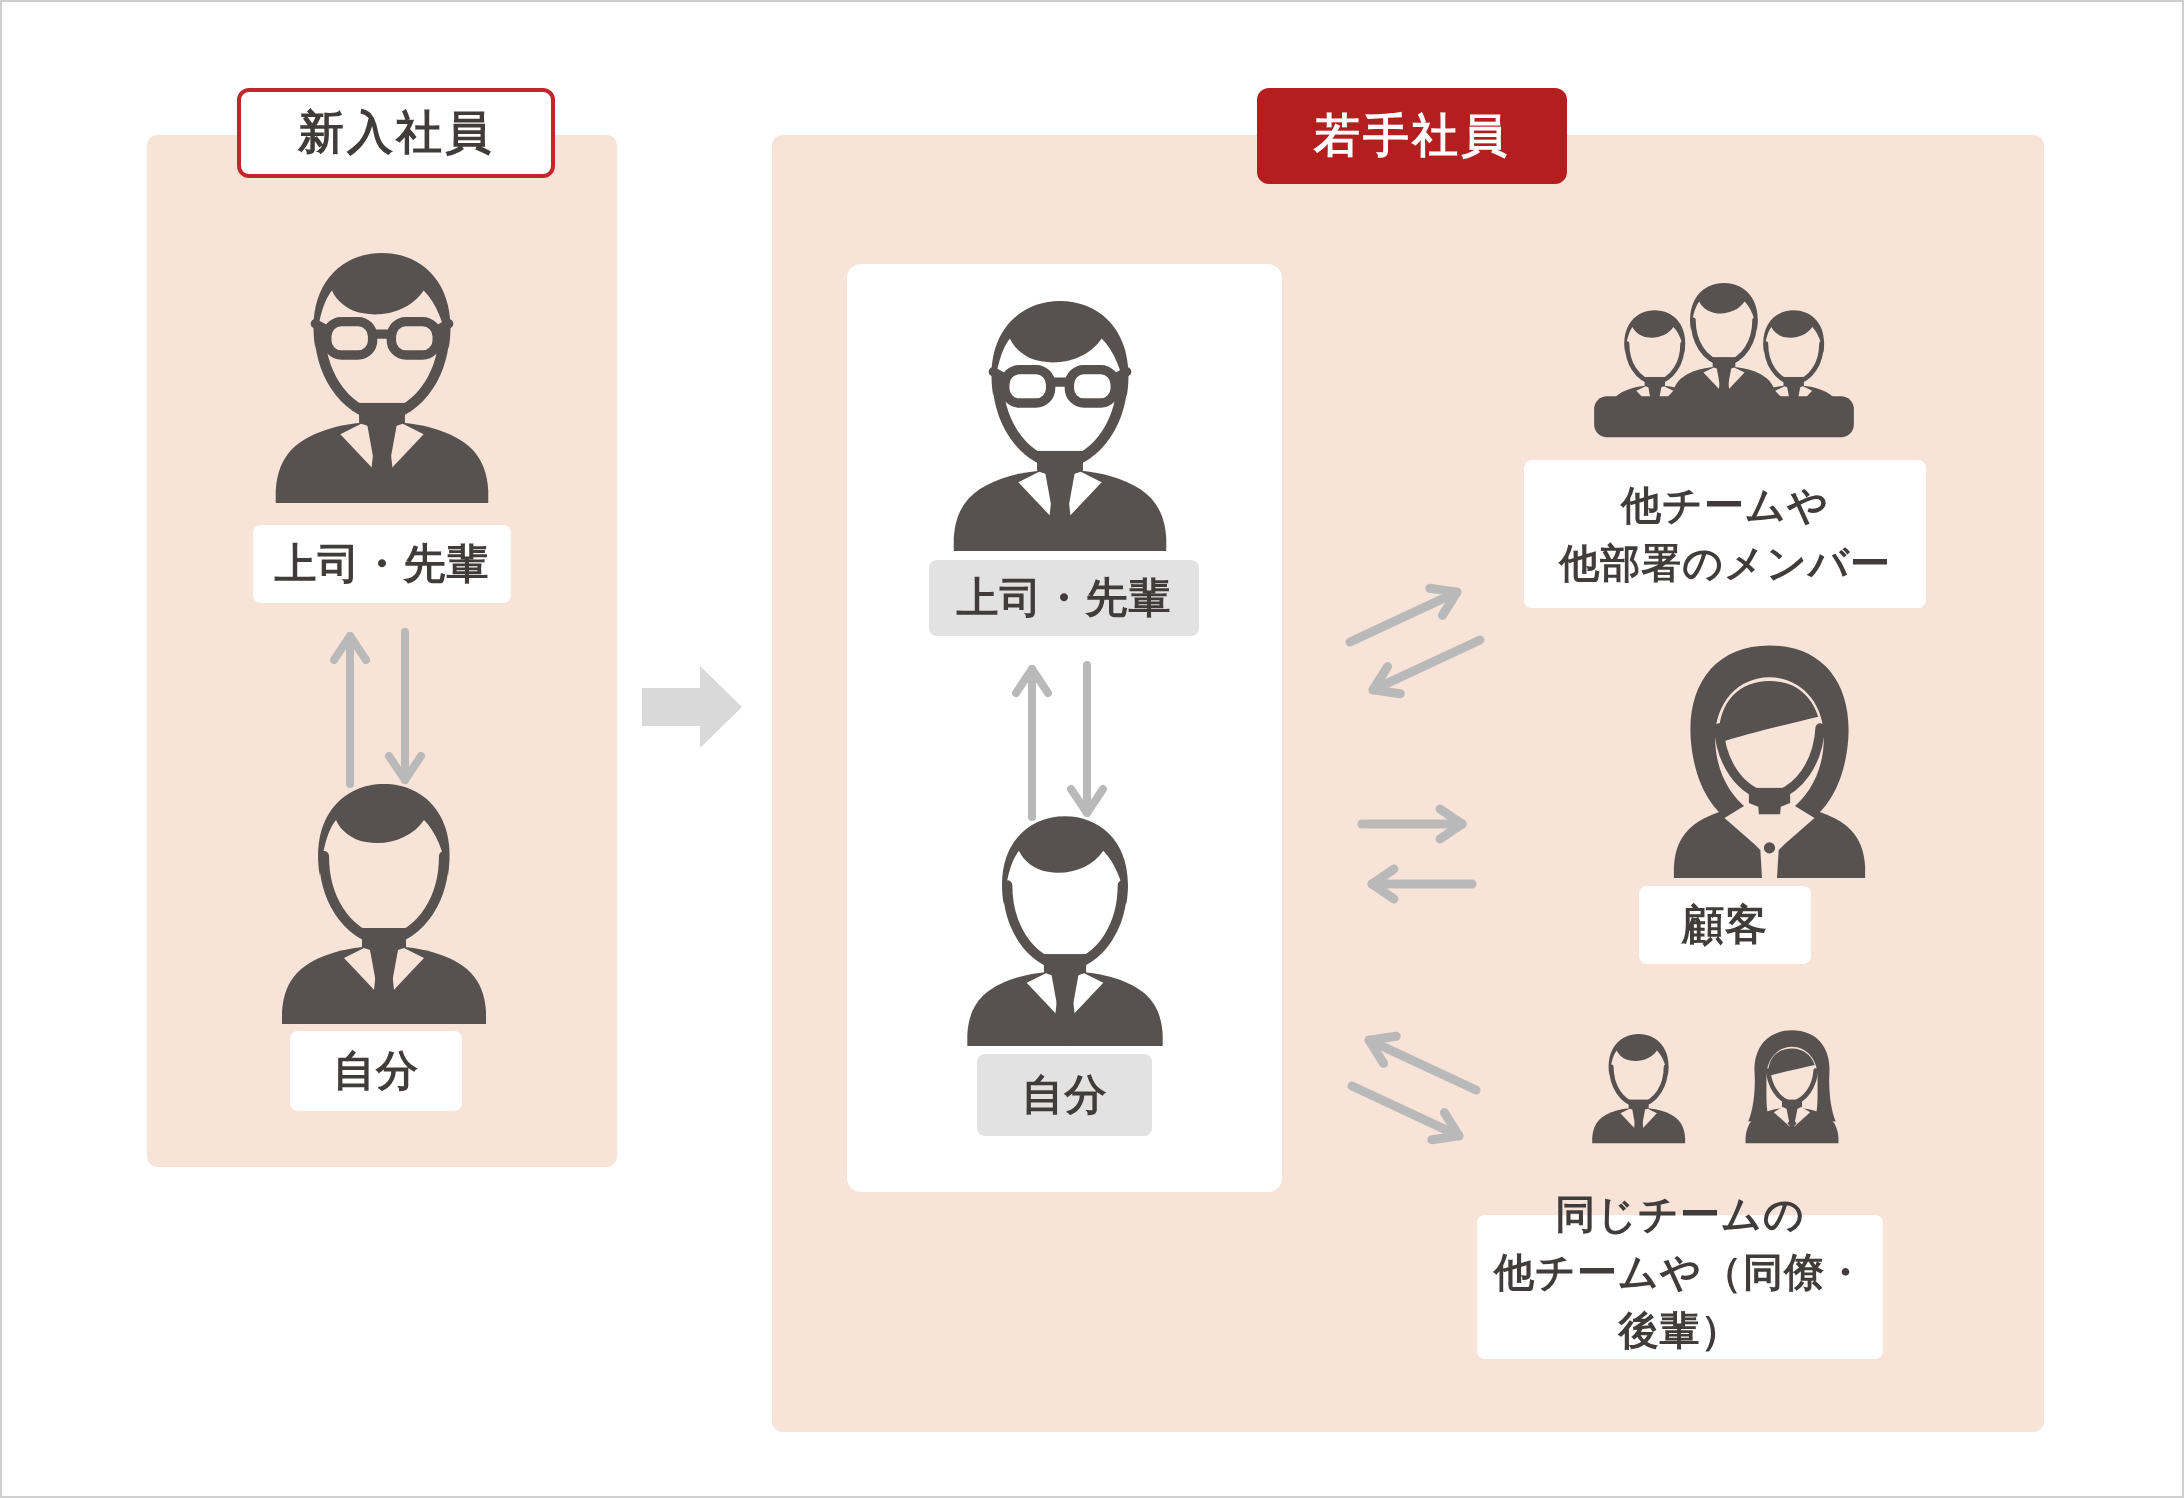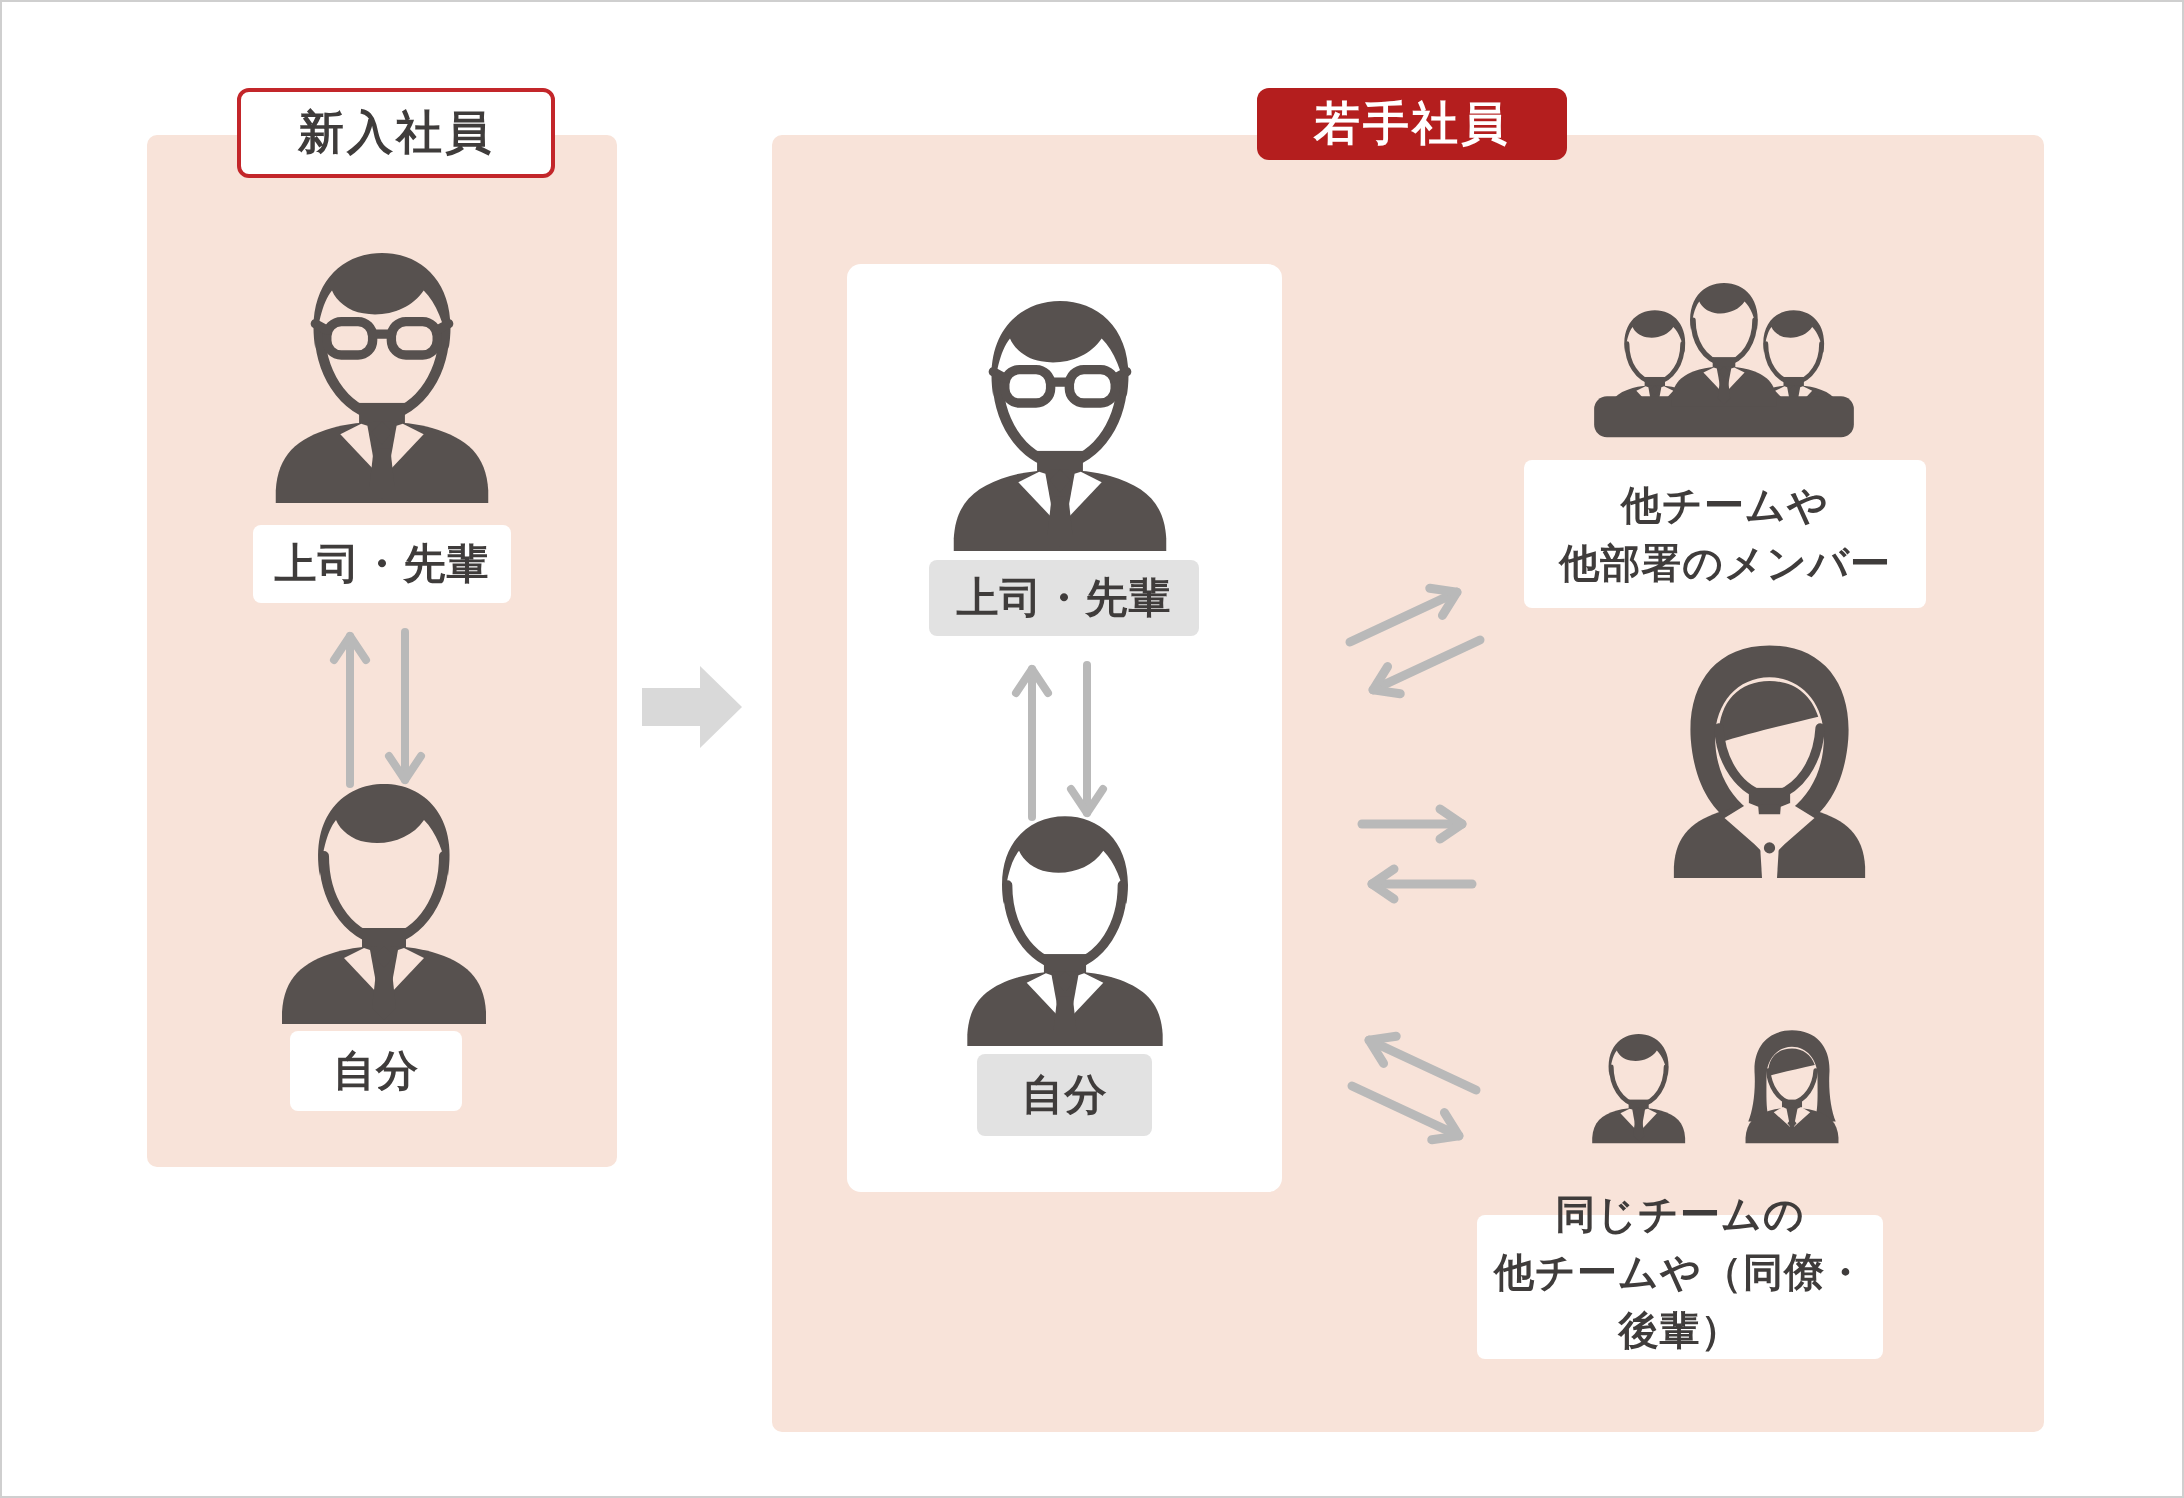--- a/index.html
+++ b/index.html
@@ -125,21 +125,21 @@
   <div class="abs lbl white" style="left:288px;top:1029px;width:172px;height:80px;">
     <span>自分</span>
   </div>
 
   <svg class="abs" style="left:640px;top:660px;" width="100" height="90" viewBox="0 0 100 90">
     <polygon points="0,26 58,26 58,4 100,45 58,86 58,64 0,64" fill="#d9d9d9"></polygon>
   </svg>
 
   <div class="abs panel" style="left:770px;top:133px;width:1272px;height:1297px;"></div>
 
-  <div class="abs badge-solid" style="left:1255px;top:86px;width:310px;height:72px;">
+  <div class="abs badge-solid" style="left:1255px;top:86px;width:310px;height:96px;">
     <span>若手社員</span>
   </div>
 
   <div class="abs whitebox" style="left:845px;top:262px;width:435px;height:928px;"></div>
 
   <svg class="abs on-white" style="left:933px;top:278px;" width="250" height="271" viewBox="0 0 120 130">
       <use href="#manGlasses"></use>
     </svg>
 
   <div class="abs lbl gray" style="left:927px;top:558px;width:270px;height:76px;">
@@ -178,20 +178,23 @@
 
   <svg class="abs" style="left:1352px;top:800px;" width="125" height="105" viewBox="0 0 125 105">
     <use href="#arr100" transform="translate(8,22)"></use>
     <use href="#arr100" transform="translate(118,82) rotate(180)"></use>
   </svg>
 
   <svg class="abs on-pink" style="left:1655px;top:632px;" width="225" height="244" viewBox="0 0 120 130">
       <use href="#womanBob"></use>
     </svg>
 
+  <div class="abs lbl white" style="left:1637px;top:884px;width:172px;height:78px;">
+    <span>顧客</span>
+  </div>
 
   <svg class="abs" style="left:1342px;top:1022px;" width="140" height="135" viewBox="0 0 140 135">
     <use href="#arr118" transform="translate(132,66) rotate(-155)"></use>
     <use href="#arr118" transform="translate(8,62) rotate(25)"></use>
   </svg>
 
   <svg class="abs on-pink" style="left:1582px;top:1016px;" width="300" height="156" viewBox="0 0 270 140">
     <use href="#man" transform="translate(0,6) scale(0.82)"></use>
     <use href="#womanLong" transform="translate(138,6) scale(0.82)"></use>
   </svg>

